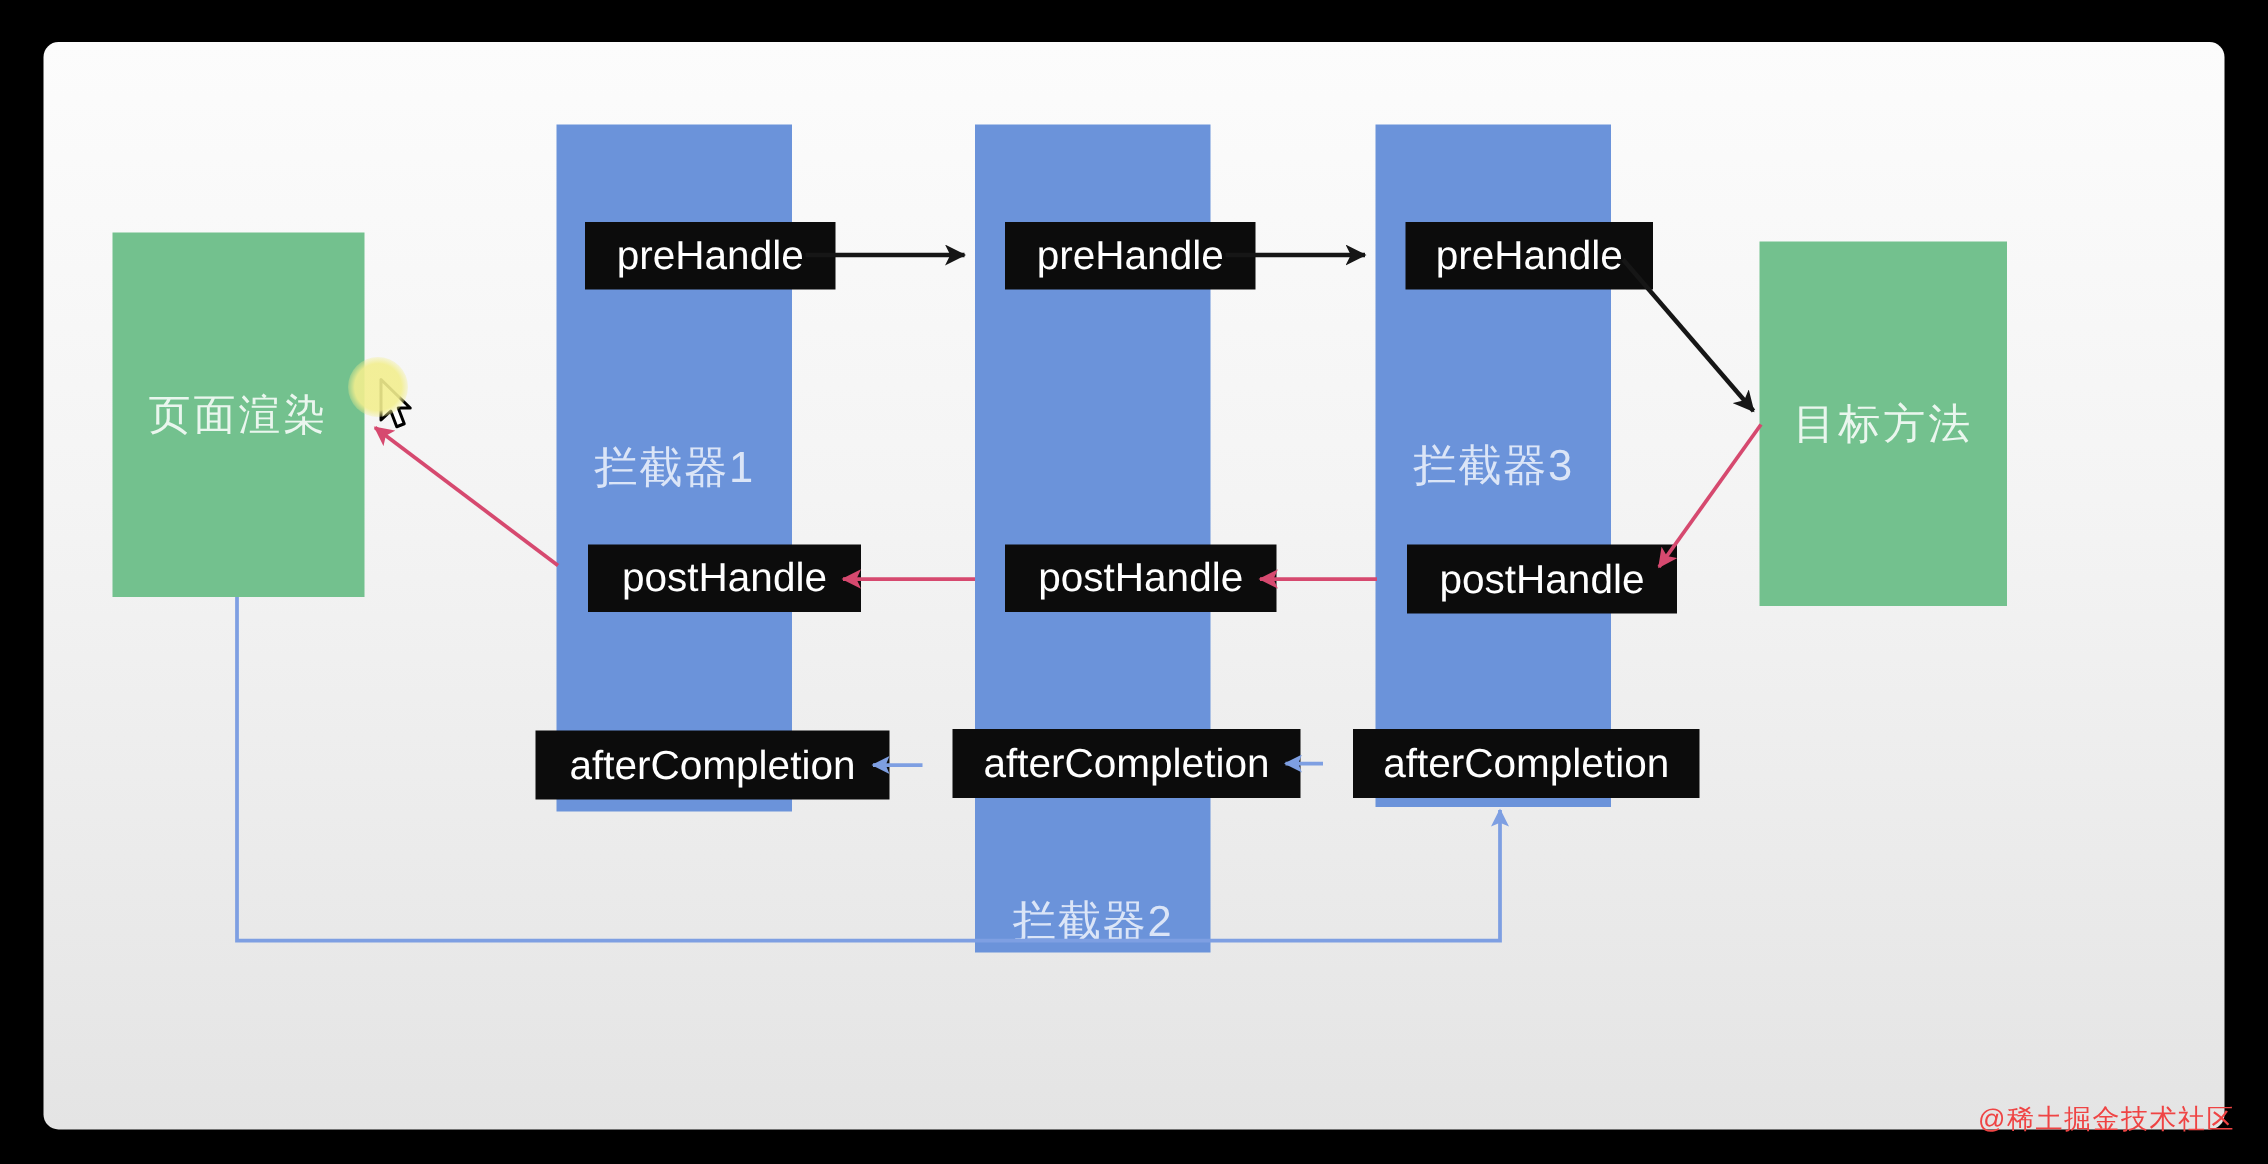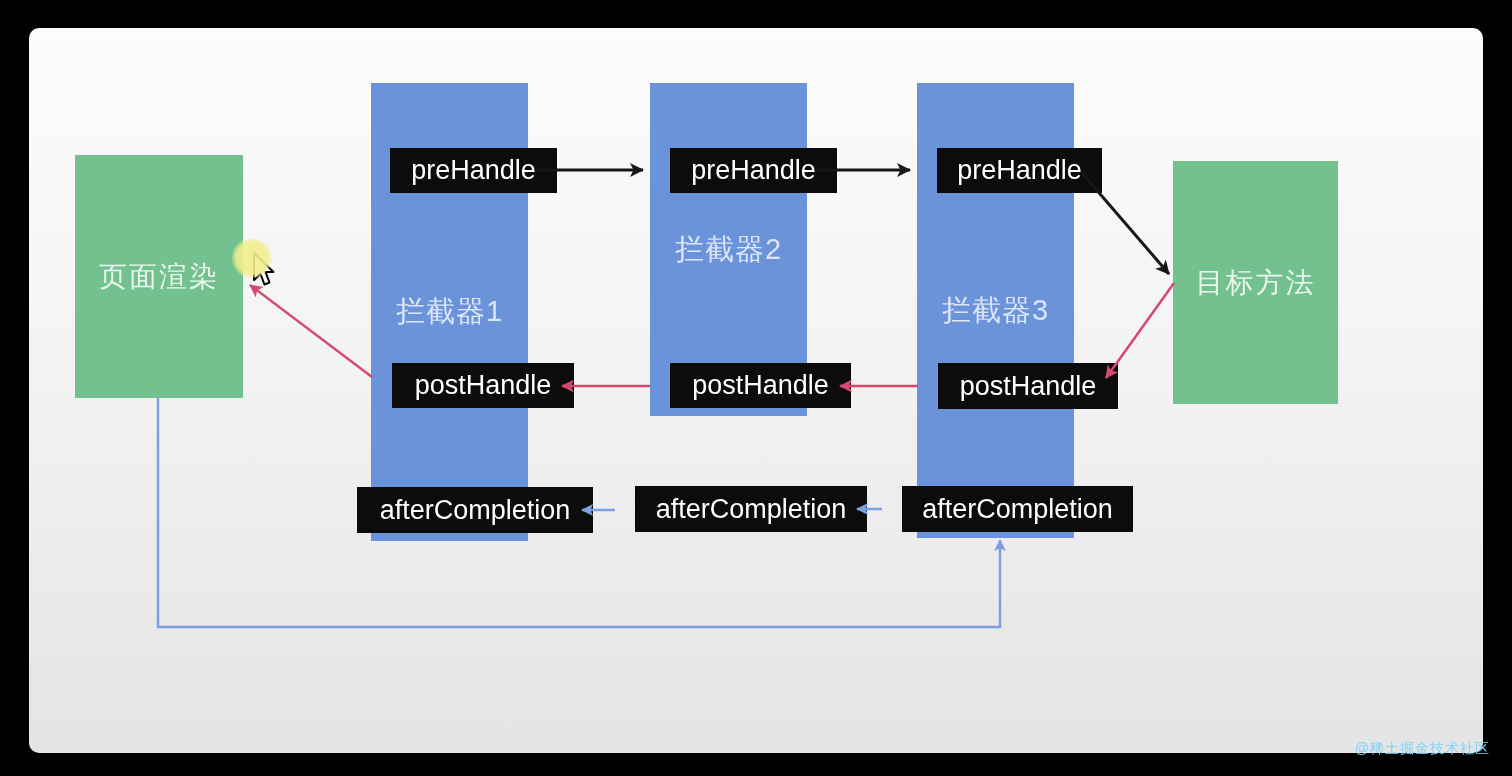--- a/index.html
+++ b/index.html
@@ -51,43 +51,43 @@
     position:absolute;
     left:232px;top:238px;width:40px;height:40px;
     background:radial-gradient(circle,#f2ee8e 0%,#f2ee8e 55%,rgba(242,238,142,0) 78%);
     opacity:.9;
     z-index:5;
     border-radius:50%;
   }
   .watermark{
     position:absolute;
     right:22px;bottom:18px;
-    color:#7dd3fc;
-    font-size:14px;
+    color:#ef4444;
+    font-size:18px;
     letter-spacing:1px;
     z-index:6;
   }
 </style>
 </head>
 <body>
 
 <div class="canvas"></div>
 
 <div class="node green-node" style="left:75px;top:155px;width:168px;height:243px;">
   <span>页面渲染</span>
 </div>
 
 <div class="node green-node" style="left:1173px;top:161px;width:165px;height:243px;text-align:center;">
   <span>目标方法</span>
 </div>
 
 <div class="node blue-col" style="left:371px;top:83px;width:157px;height:458px;">
   <span>拦截器1</span>
 </div>
-<div class="node blue-col" style="left:650px;top:83px;width:157px;height:333px;">
+<div class="node blue-col" style="left:650px;top:83px;width:157px;height:552px;align-items:flex-end;">
   <span>拦截器2</span>
 </div>
 <div class="node blue-col" style="left:917px;top:83px;width:157px;height:455px;">
   <span>拦截器3</span>
 </div>
 
 <div class="node black-box" style="left:370px;top:148px;width:167px;height:45px;">
   <span>preHandle</span>
 </div>
 <div class="node black-box" style="left:650px;top:148px;width:167px;height:45px;">

